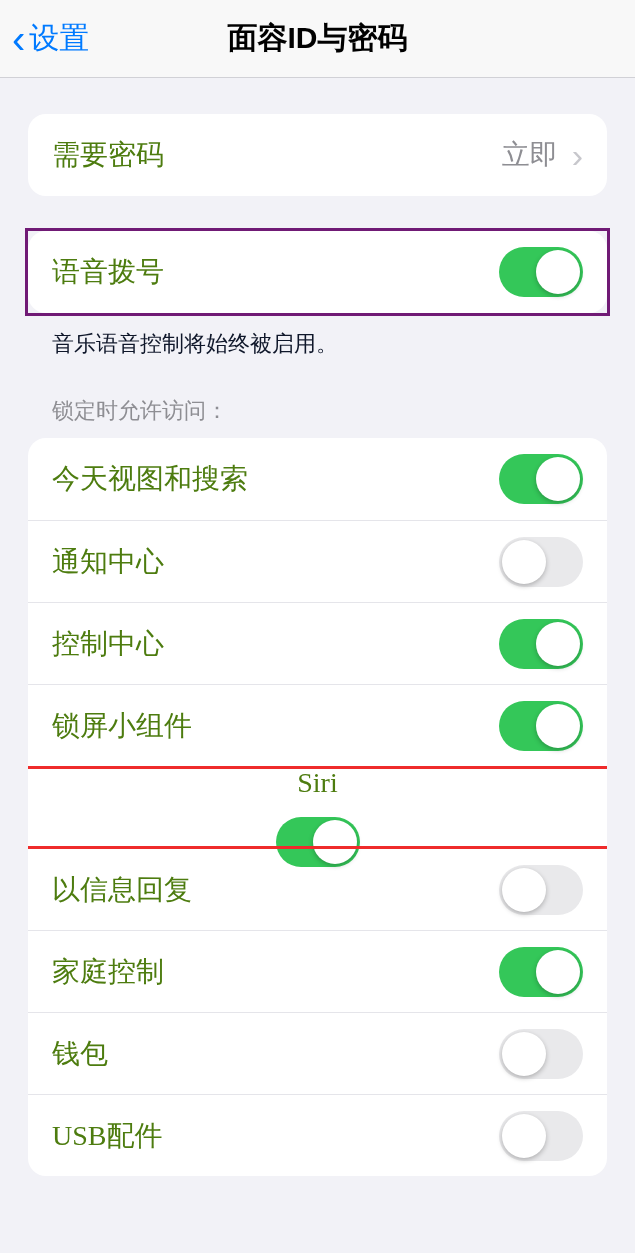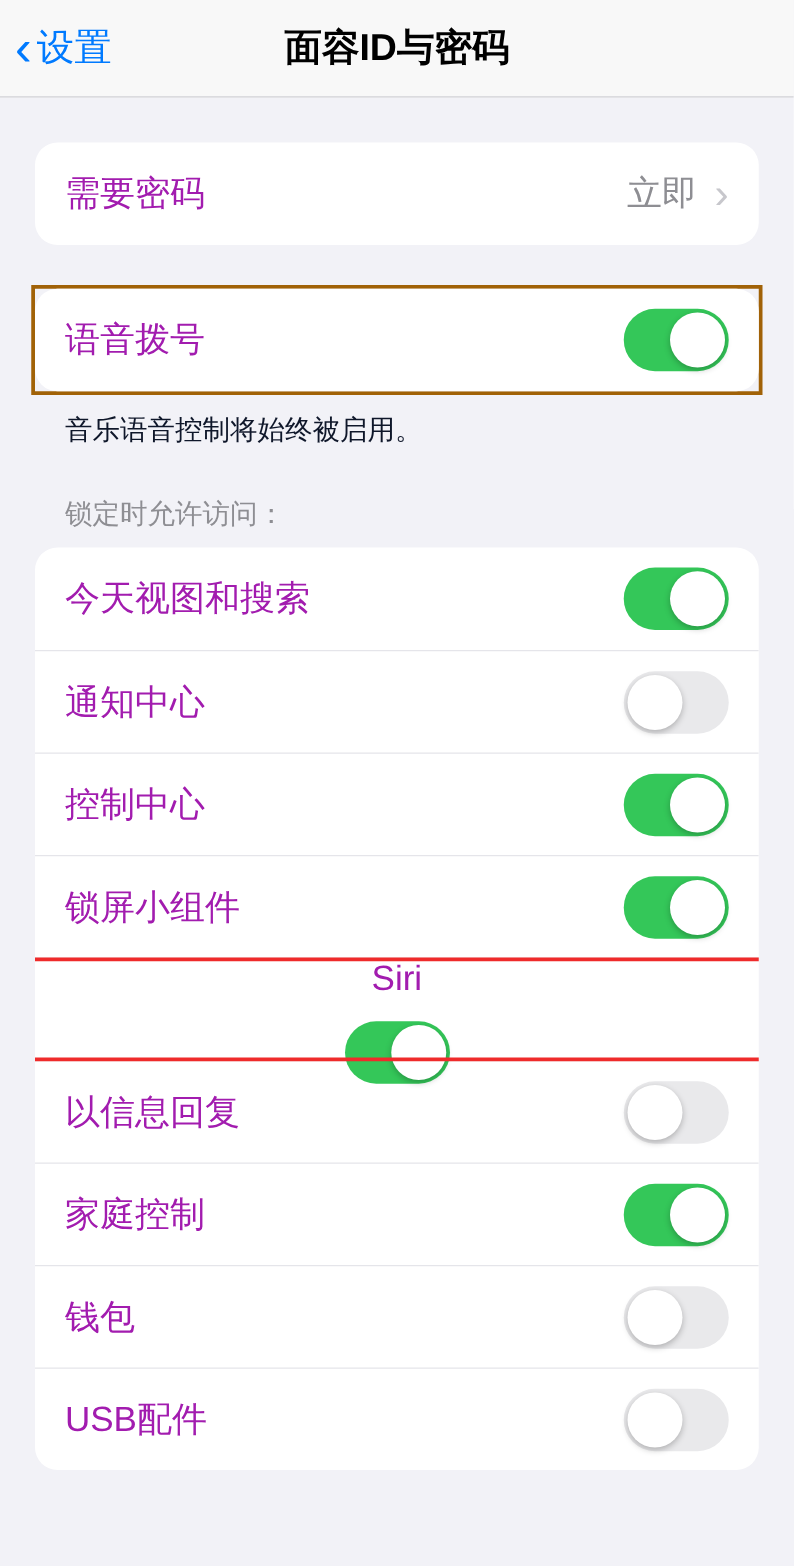--- a/index.html
+++ b/index.html
@@ -62,21 +62,22 @@
       justify-content: space-between;
       padding: 0 24px;
       height: 82px;
     }
     .row + .row {
       border-top: 1px solid #e5e5ea;
       gap: 18px;
     }
     .row-label {
       font-size: 28px;
-      color: #a21caf;
+      color: #4d7c0f;
+      font-family: Liberation Serif, serif;
     }
     .row-value {
       display: flex;
       align-items: flex-start;
       color: #8e8e93;
       font-size: 28px;
     }
     .row-value .chevron {
       color: #c7c7cc;
       font-size: 34px;
@@ -120,21 +121,21 @@
     .toggle.on .knob {
       right: 3px;
     }
     .toggle.off {
       background: #e9e9eb;
     }
     .toggle.off .knob {
       left: 3px;
     }
     .highlighted {
-      border: 3px solid #a16207;
+      border: 3px solid #701a75;
       border-radius: 0;
       margin: -3px;
       margin-top: 32px;
       position: relative;
       z-index: 1;
     }
     .highlighted .group {
       margin-top: 0;
       border-radius: 18px;
     }

